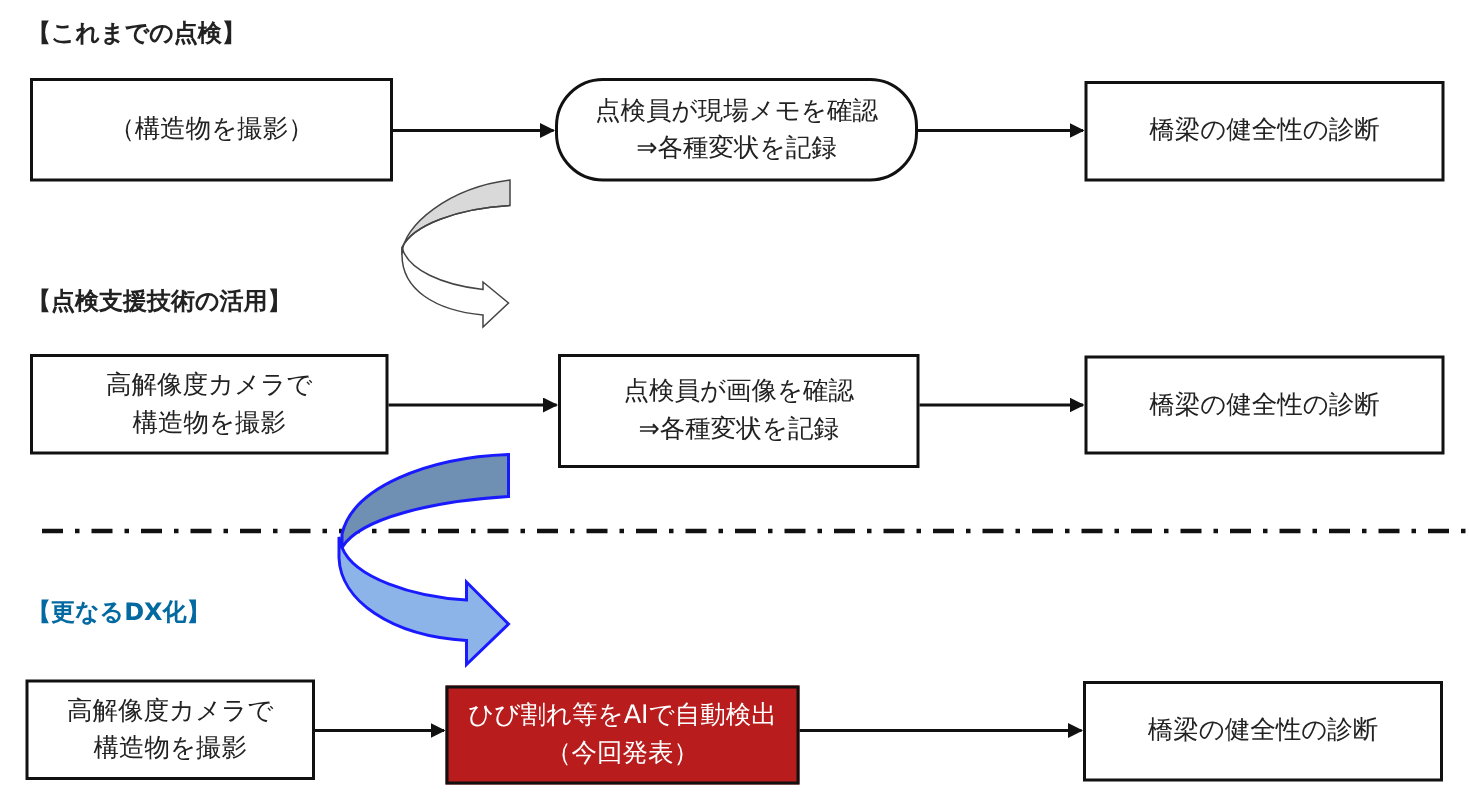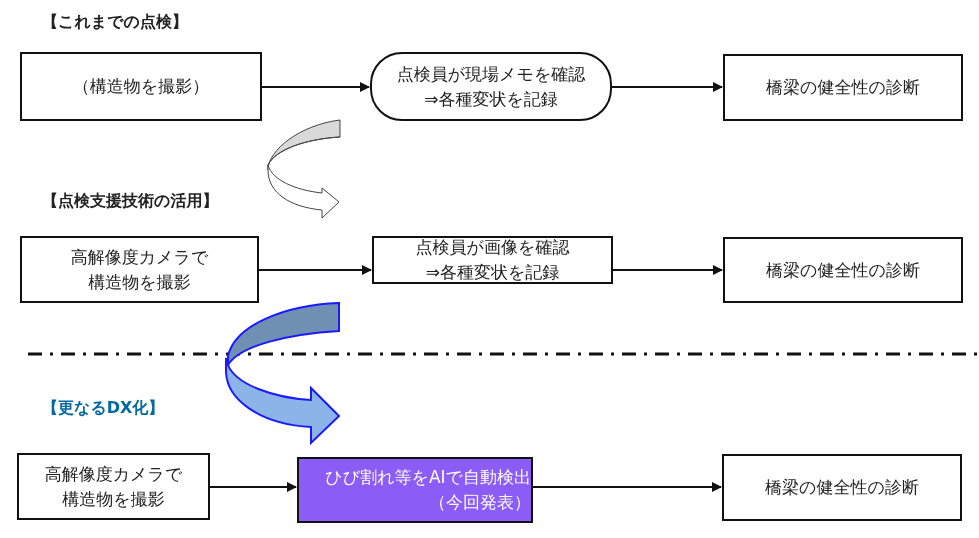--- a/index.html
+++ b/index.html
@@ -1,18 +1,18 @@
 <!DOCTYPE html>
 <html><head>
 <meta charset="utf-8">
 <style>
   html, body { margin:0; padding:0; background:#ffffff; }
   body { width:979px; height:538px; position:relative; overflow:hidden;
          font-family:"DejaVu Sans", "Liberation Sans", sans-serif; color:#222; }
-  .heading { position:absolute; font-weight:bold; font-size:16px; line-height:20px; white-space:nowrap;margin-left:24px; }
+  .heading { position:absolute; font-weight:bold; font-size:16px; line-height:20px; white-space:nowrap; }
   .box { position:absolute; border:2px solid #111; background:#fff; box-sizing:border-box;
          display:flex; flex-direction:column; align-items:center; justify-content:center;
          font-size:17px; line-height:25px; text-align:center; color:#222; }
   .box.highlight { background:#0000ee; color:#ffffff; }
   .box span { display:block; white-space:nowrap; }
   svg.overlay { position:absolute; left:0; top:0; }
 </style>
 </head>
 <body>
 
@@ -28,33 +28,33 @@
   <span>⇒各種変状を記録</span>
 </div>
 <div class="box" style="left:723px;top:54px;width:240px;height:67px;">
   <span>橋梁の健全性の診断</span>
 </div>
 
 <div class="box" style="left:20px;top:236px;width:239px;height:67px;">
   <span>高解像度カメラで</span>
   <span>構造物を撮影</span>
 </div>
-<div class="box" style="left:372px;top:236px;width:241px;height:48px;">
+<div class="box" style="left:372px;top:236px;width:241px;height:76px;">
   <span>点検員が画像を確認</span>
   <span>⇒各種変状を記録</span>
 </div>
 <div class="box" style="left:723px;top:237px;width:240px;height:66px;">
   <span>橋梁の健全性の診断</span>
 </div>
 
 <div class="box" style="left:17px;top:453px;width:193px;height:67px;">
   <span>高解像度カメラで</span>
   <span>構造物を撮影</span>
 </div>
-<div class="box highlight" style="left: 297px; top: 457px; width: 236px; height: 66px; background: #8b5cf6; color: rgb(255, 255, 255); align-items: flex-end;">
+<div class="box highlight" style="left: 297px; top: 457px; width: 236px; height: 66px; background: #b91c1c; color: rgb(255, 255, 255);">
   <span>ひび割れ等をAIで自動検出</span>
   <span>（今回発表）</span>
 </div>
 <div class="box" style="left:722px;top:454px;width:240px;height:67px;">
   <span>橋梁の健全性の診断</span>
 </div>
 
 <svg class="overlay" width="979" height="538" viewBox="0 0 979 538">
   <defs>
     <marker id="ah" markerWidth="10" markerHeight="10" refX="9" refY="5" orient="auto" markerUnits="userSpaceOnUse">

